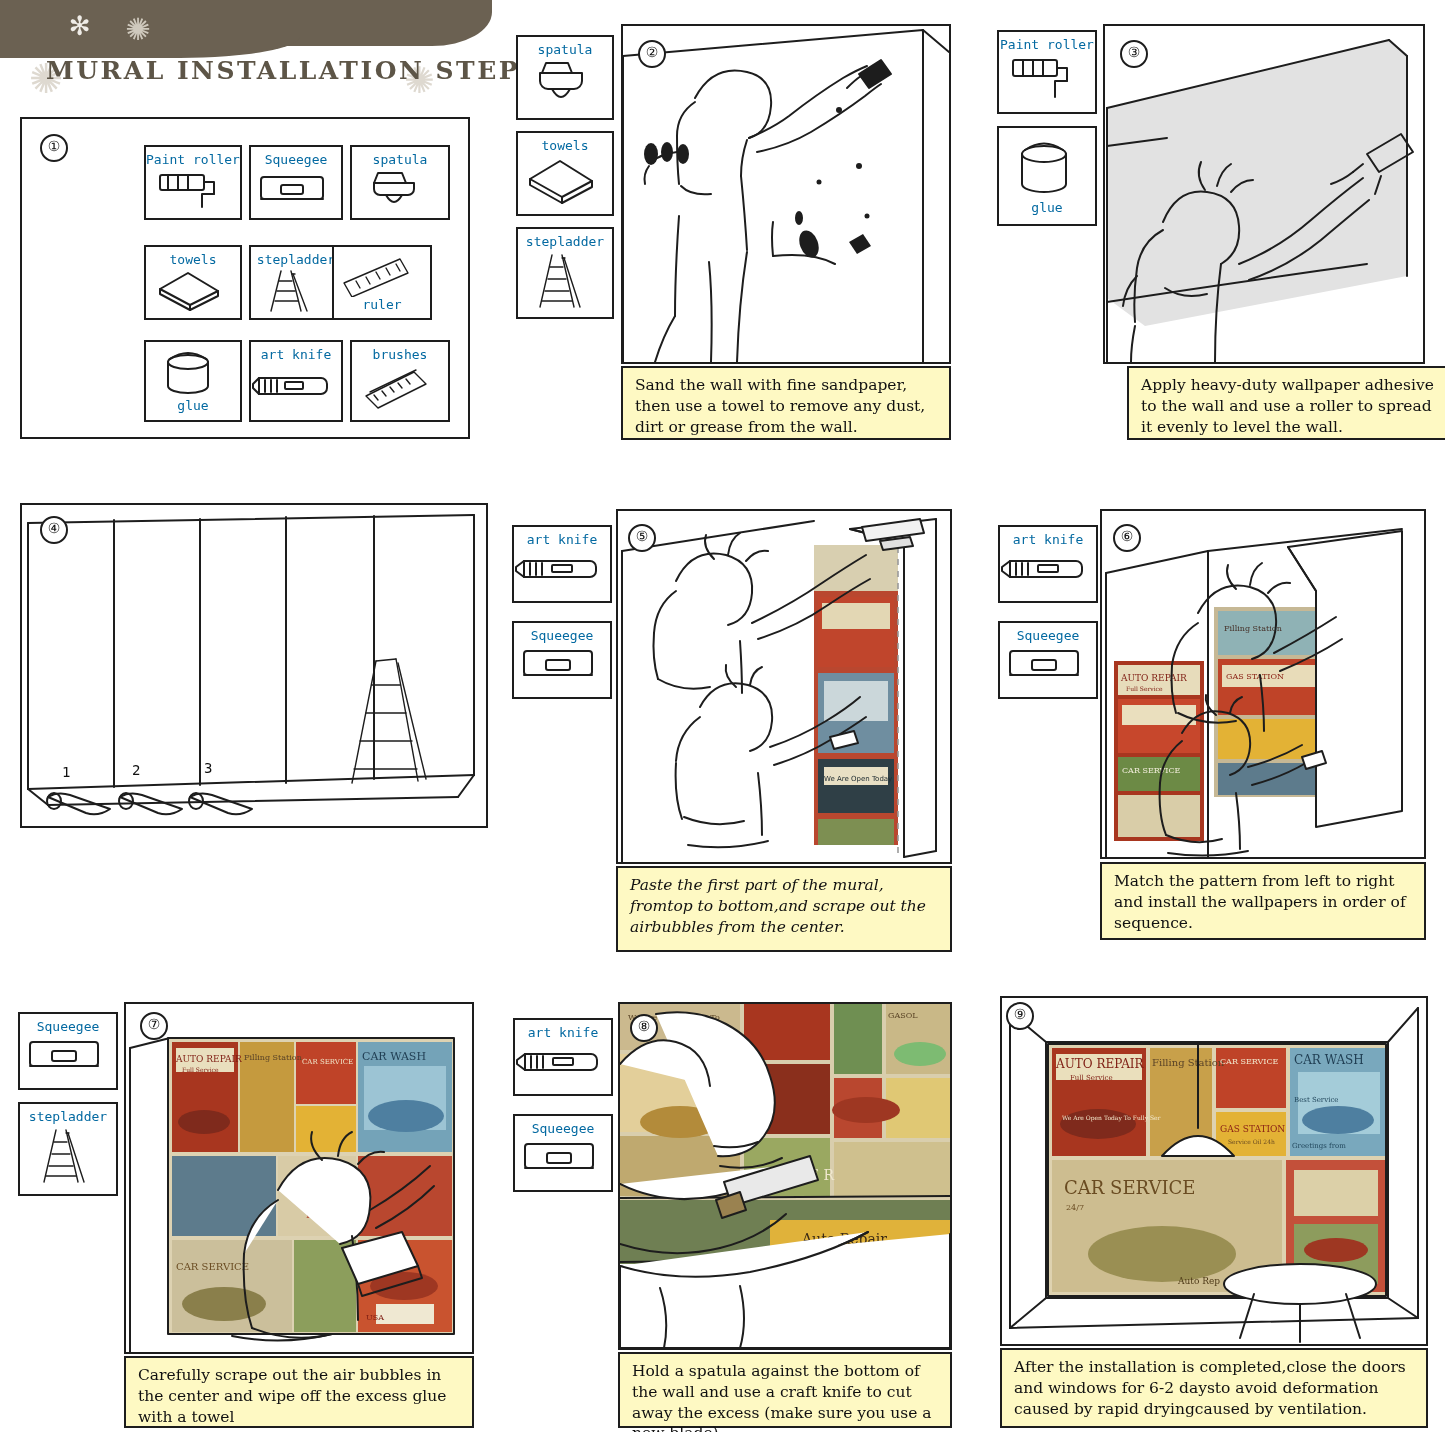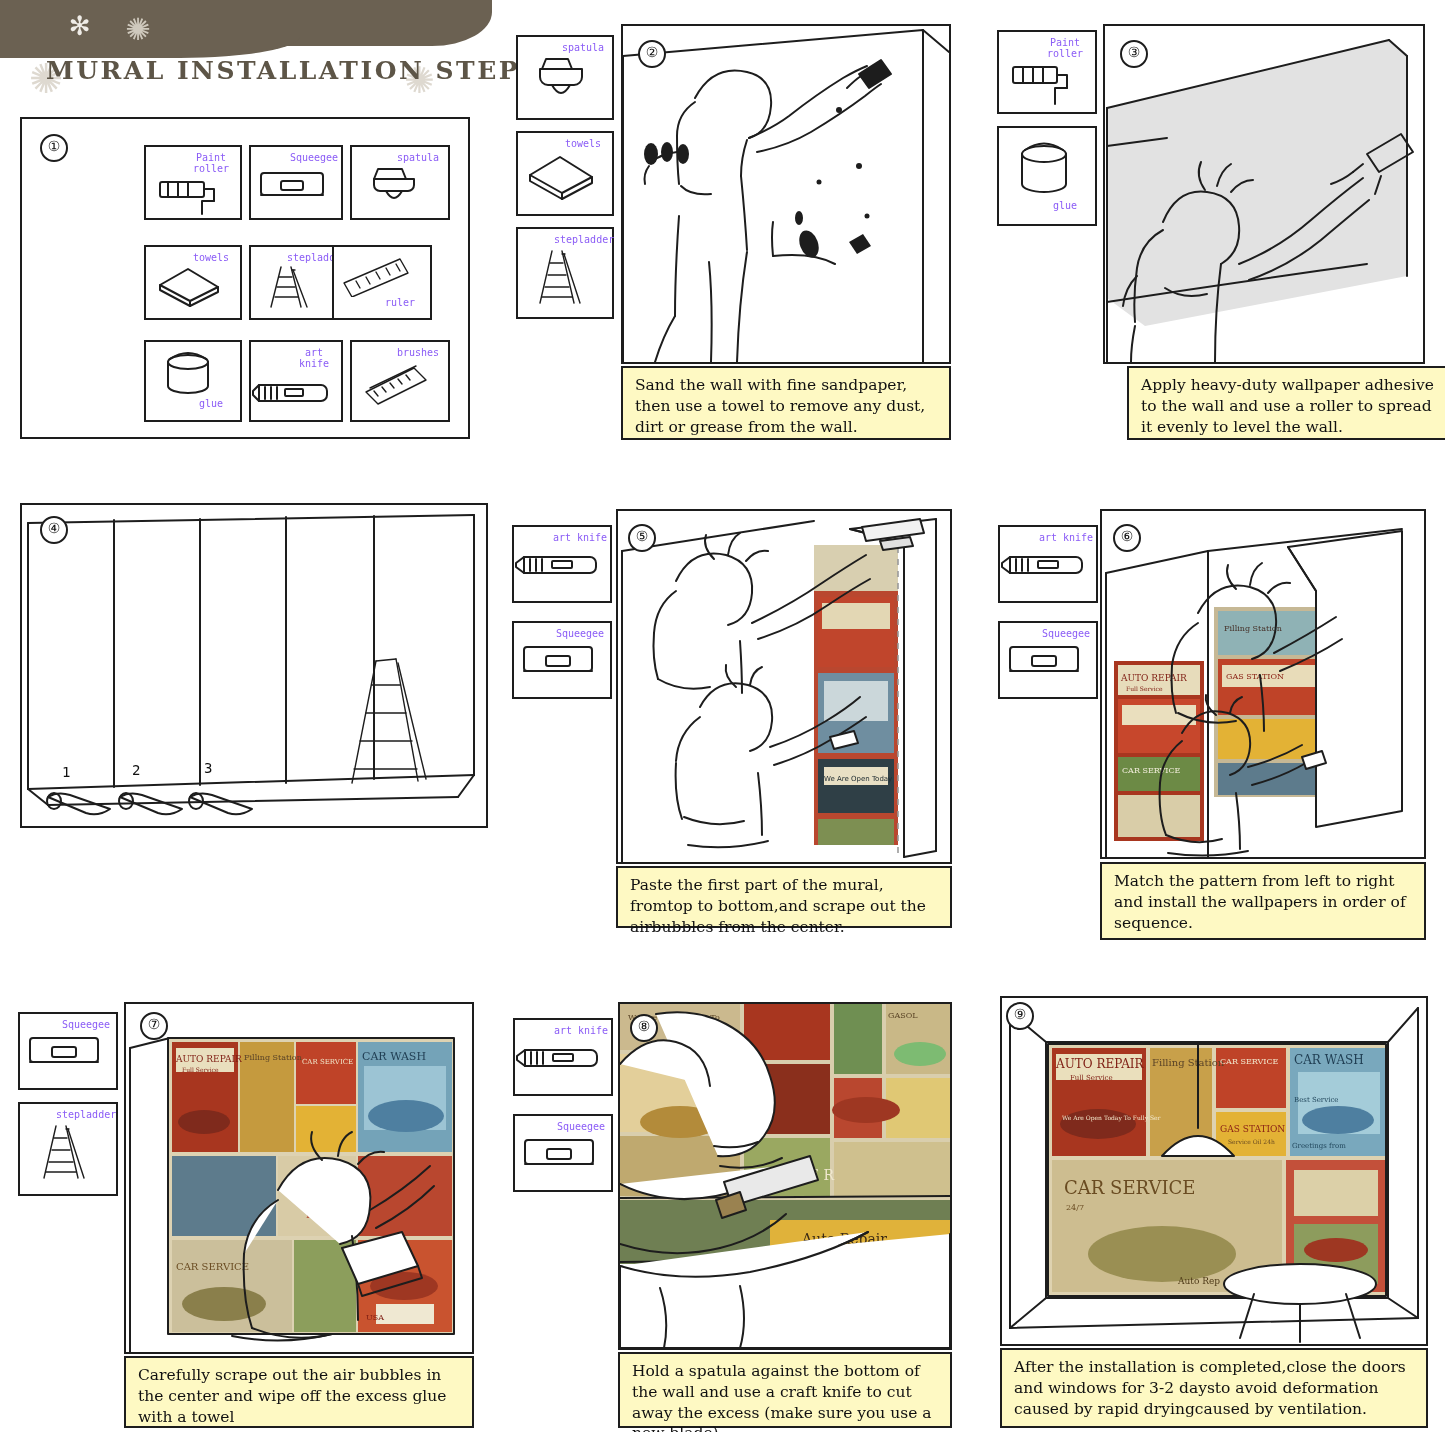--- a/index.html
+++ b/index.html
@@ -94,24 +94,23 @@
   
   .tool {
     position: absolute;
     border: 2px solid #1d1d1d;
     background: #fff;
     box-sizing: border-box;
     text-align: center;
   }
   .tool .lbl {
     font-family: "DejaVu Sans Mono", monospace;
-    font-size: 10px;
-    color: #8b5cf6;
+    font-size: 13px;
+    color: #0369a1;
     display: block;
-    padding-left: 36px;
   }
   .tool .art {
     display: block;
     margin: 0 auto;
   }
   .tlabel-top .lbl { padding-top: 5px; }
   .tlabel-bot .lbl { padding-bottom: 4px; }
 
   svg { display:block; }
   .ink { fill: none; stroke: #1d1d1d; stroke-width: 2; stroke-linecap: round; stroke-linejoin: round; }
@@ -557,21 +556,21 @@
         <path d="M66 306 q30 12 60 4"></path>
         <path d="M140 262 q4 34 4 62"></path>
         <path d="M150 330 q-40 10 -80 4"></path>
       </g>
 
       <g class="ink">
         <path d="M212 226 l24 -6 l4 12 l-24 6 z" fill="#ffffff"></path>
       </g>
     </svg>
   </div>
-  <div class="caption" style="left:616px; top:866px; width:336px; height:62px;">Paste the first part of the mural, fromtop to bottom,and scrape out the airbubbles from the center.</div>
+  <div class="caption" style="left:616px; top:866px; width:336px; height:86px;font-style:italic;">Paste the first part of the mural, fromtop to bottom,and scrape out the airbubbles from the center.</div>
   <div class="stepnum" style="left:628px; top:524px;">⑤</div>
 
   <div class="tool tlabel-top" style="left:998px; top:525px; width:100px; height:78px;">
     <span class="lbl">art knife</span>
     <span class="art">
       <svg width="88" height="44" viewBox="0 0 88 44">
           <g class="ink">
         <path d="M10 14 h66 a6 6 0 0 1 6 6 v4 a6 6 0 0 1 -6 6 h-66 z"></path>
         <path d="M10 14 L2 20 v4 l8 6"></path>
         <rect x="38" y="18" width="20" height="7" rx="1"></rect>
@@ -909,16 +908,16 @@
       </g>
 
       <g class="ink">
         <ellipse cx="298" cy="286" rx="76" ry="20" fill="#ffffff"></ellipse>
         <path d="M252 296 L238 340"></path>
         <path d="M344 296 L358 340"></path>
         <path d="M298 306 L298 344"></path>
       </g>
     </svg>
   </div>
-  <div class="caption" style="left:1000px; top:1348px; width:428px; height:80px;">After the installation is completed,close the doors and windows for 3-2 daysto avoid deformation caused by rapid dryingcaused by ventilation.</div>
+  <div class="caption" style="left:1000px; top:1348px; width:428px; height:80px;">After the installation is completed,close the doors and windows for 6-2 daysto avoid deformation caused by rapid dryingcaused by ventilation.</div>
   <div class="stepnum" style="left:1006px; top:1002px;">⑨</div>
 
 </div>
 
 </body></html>

